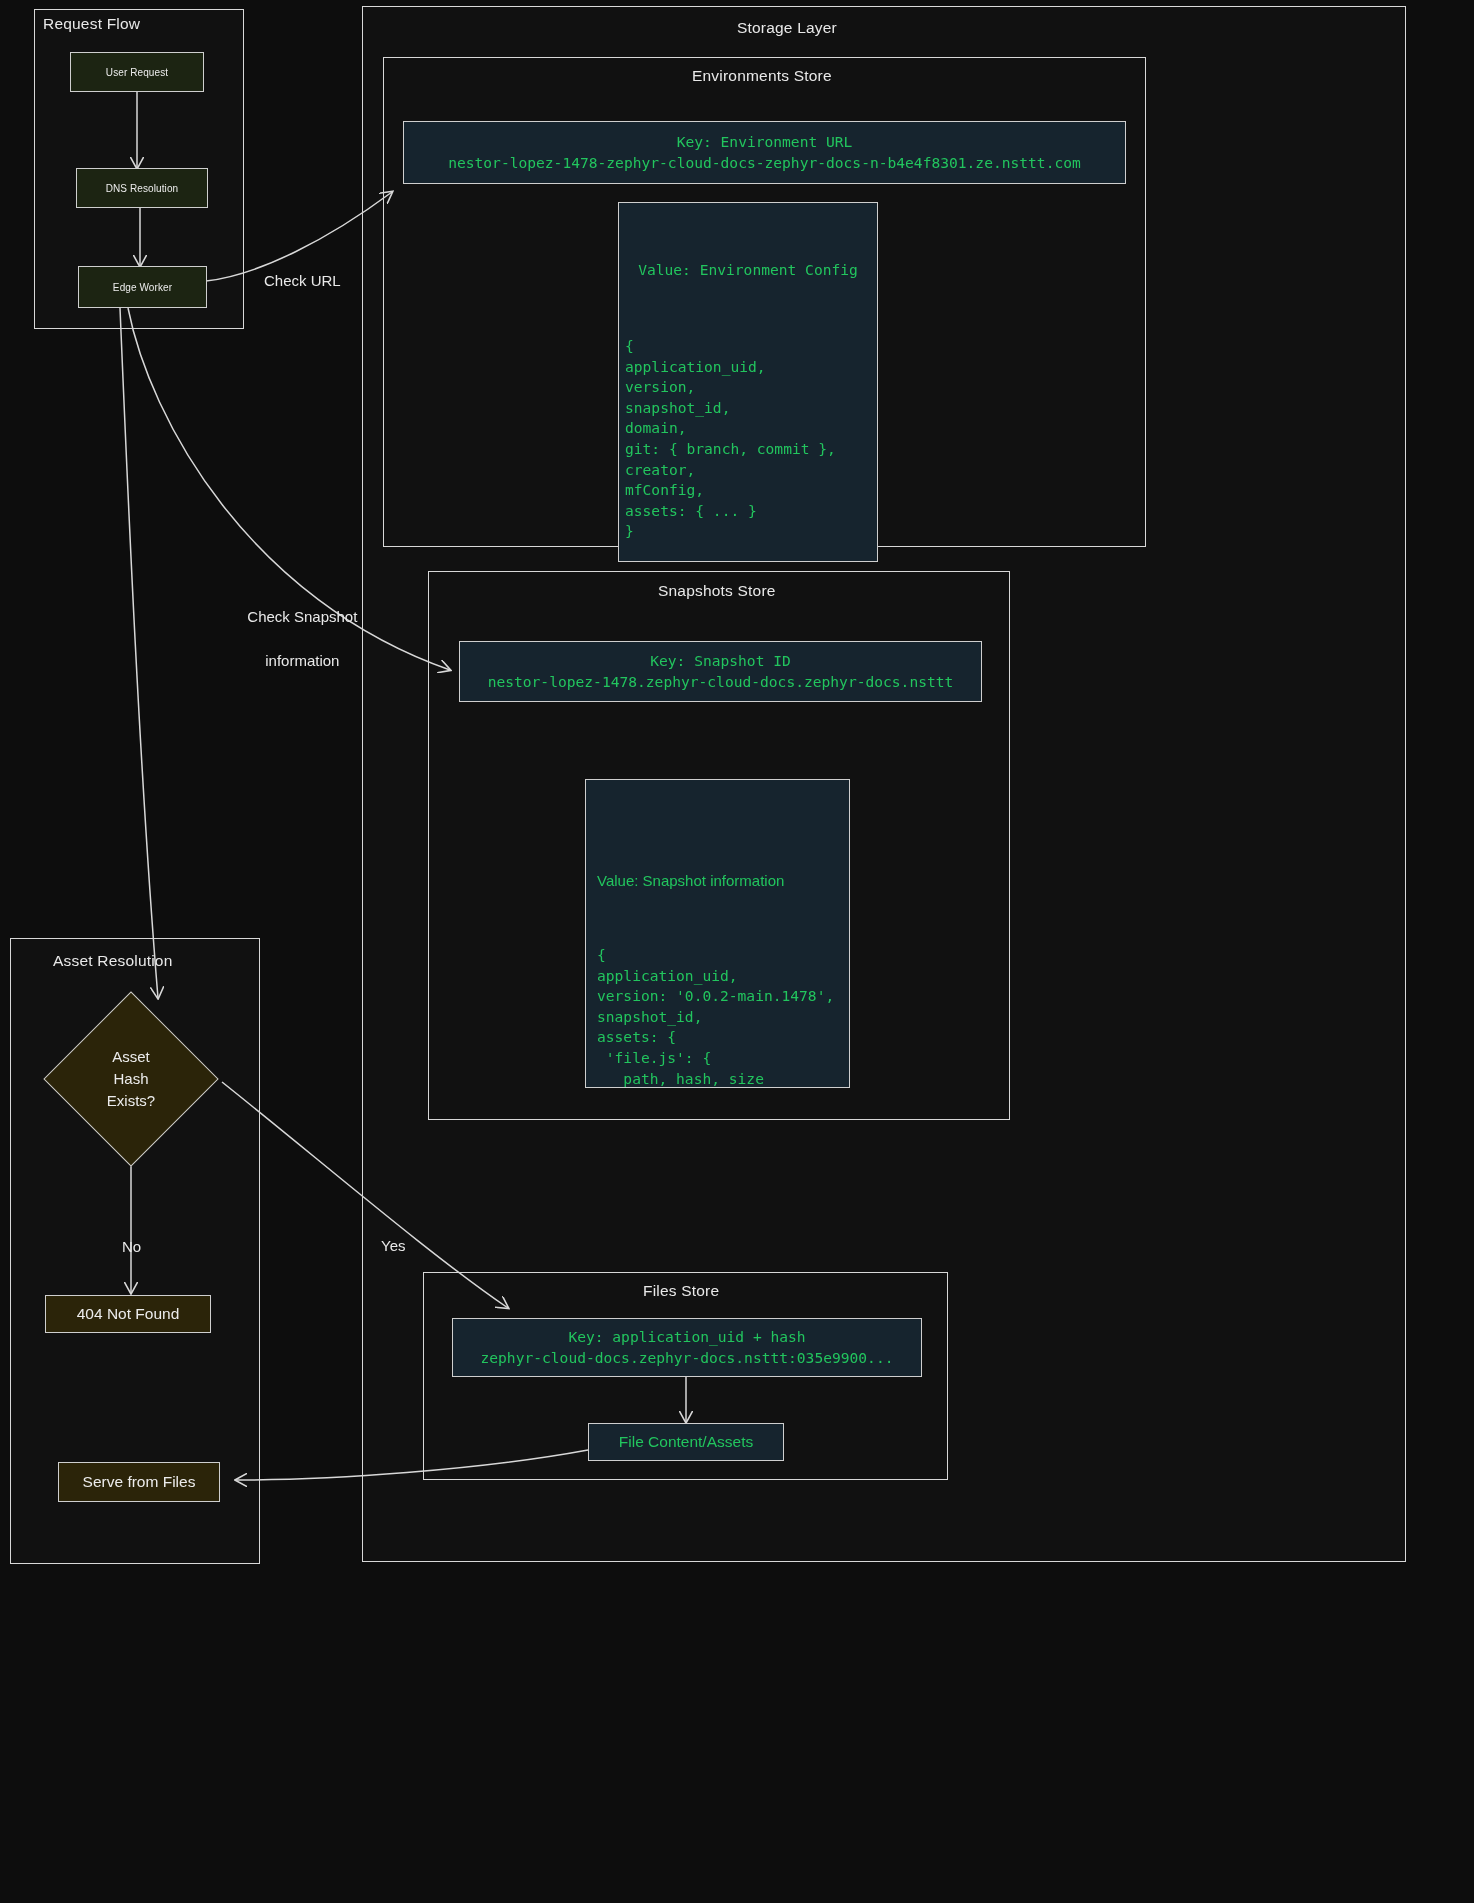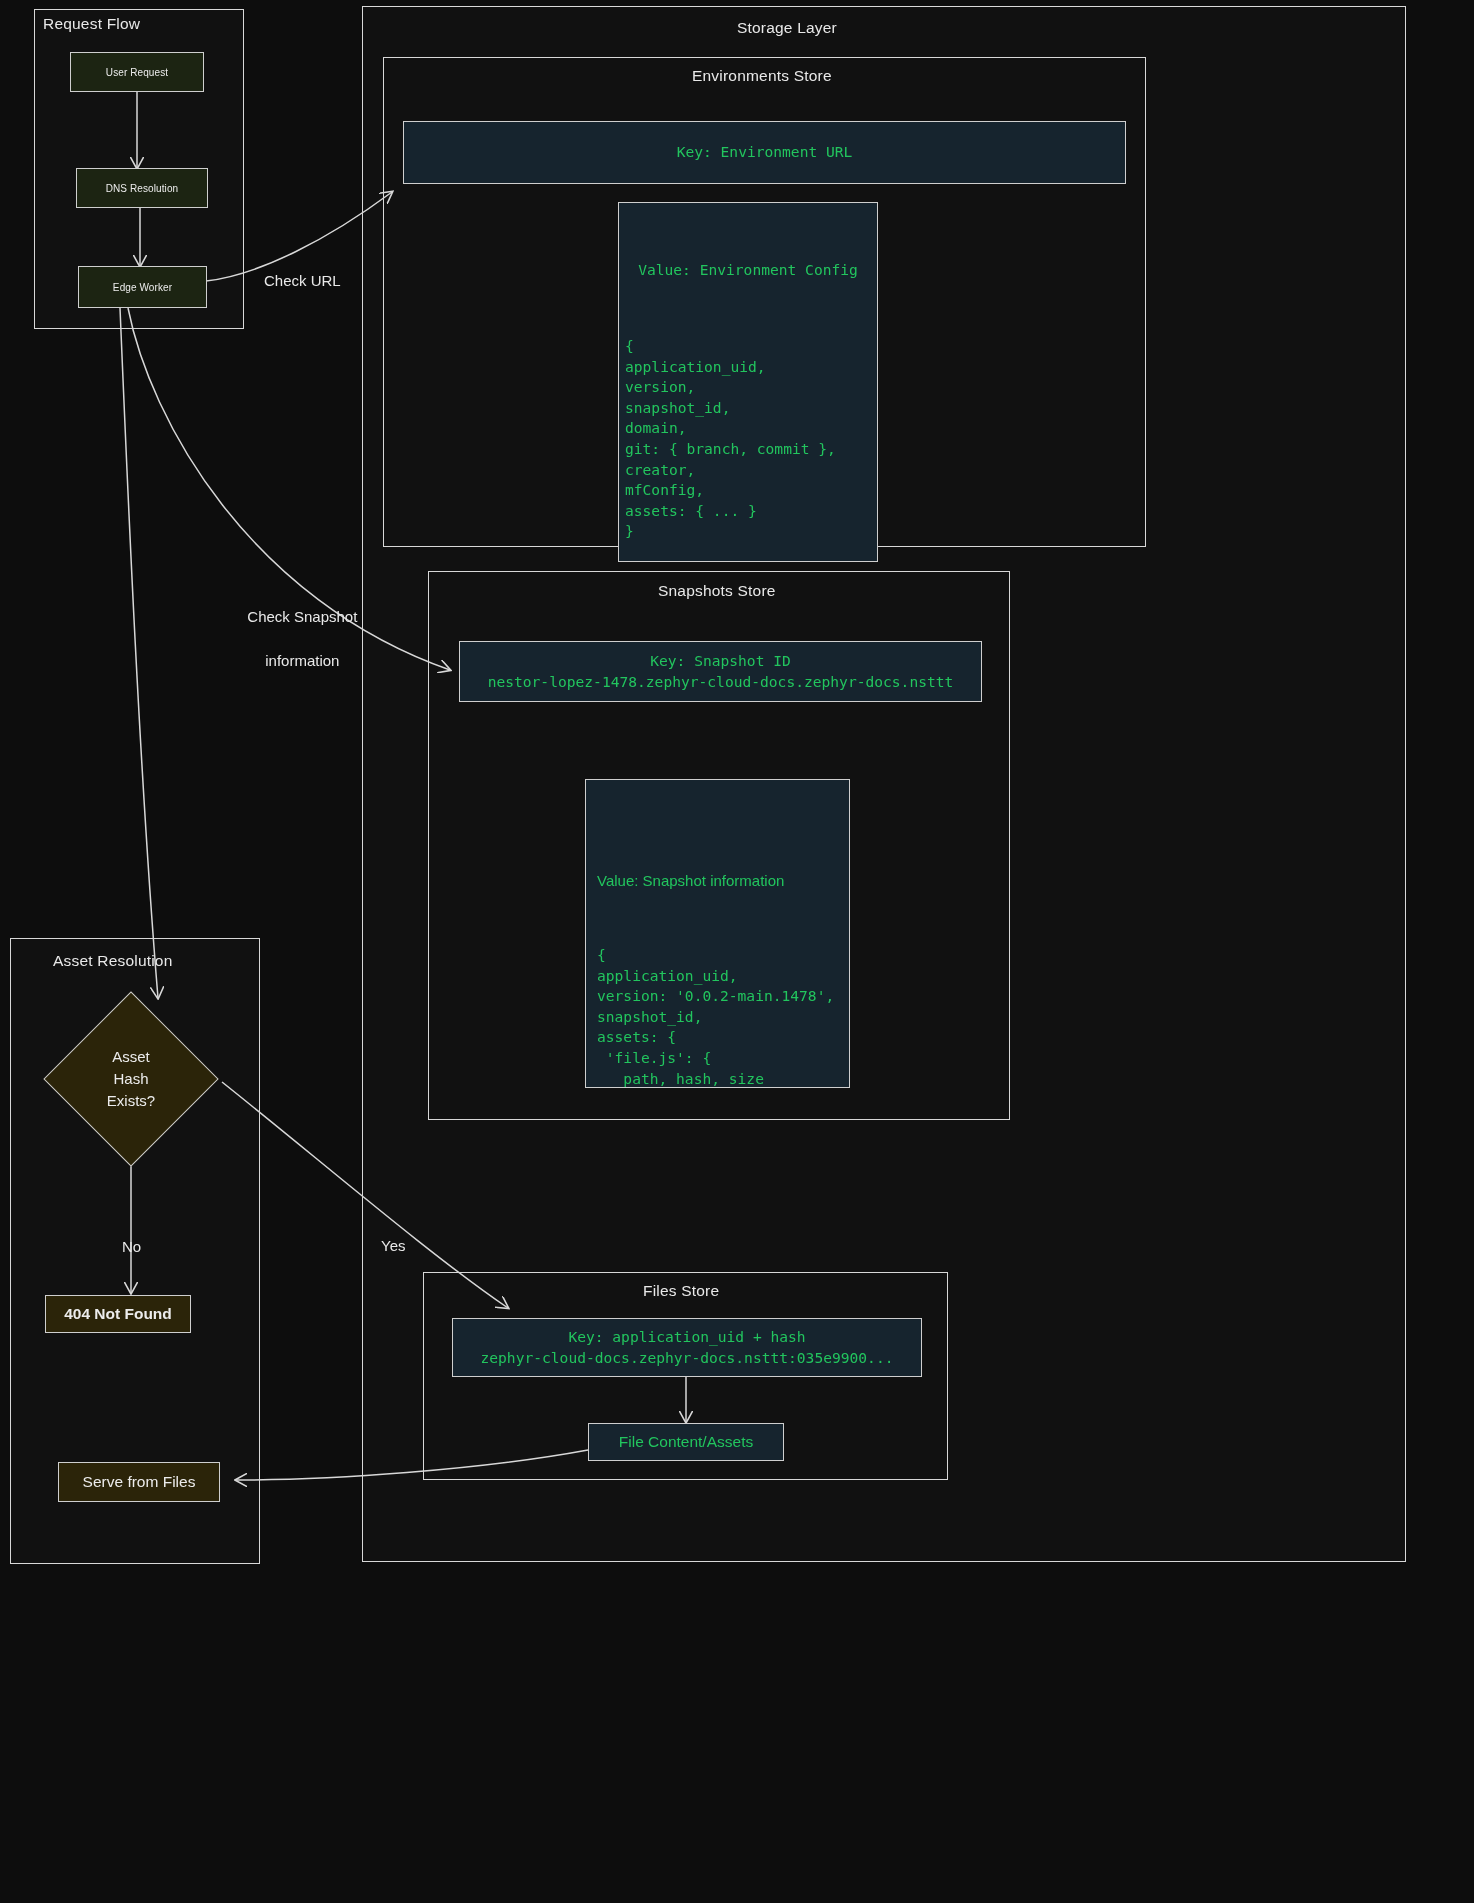--- a/index.html
+++ b/index.html
@@ -146,20 +146,21 @@
       <path d="M588,1450 C480,1470 330,1480 236,1480"></path>
     </g>
   </svg>
 
   <div class="gnode" style="left:70px;top:52px;width:134px;height:40px;">User Request</div>
   <div class="gnode" style="left:76px;top:168px;width:132px;height:40px;">DNS Resolution</div>
   <div class="gnode" style="left:78px;top:266px;width:129px;height:42px;">Edge Worker</div>
 
   <div class="bnode center" style="left:403px;top:121px;width:723px;height:63px;">
     <span class="hdr">Key: Environment URL</span>
+    <span class="hdr">nestor-lopez-1478-zephyr-cloud-docs-zephyr-docs-n-b4e4f8301.ze.nsttt.com</span>
   </div>
 
   <div class="bnode" style="left:618px;top:202px;width:260px;height:360px;padding:16px 0 0 0;">
     <span class="hdr" style="padding:0 6px;">Value: Environment Config</span>
     <span class="body" style="padding:14px 0 0 6px;">{
 application_uid,
 version,
 snapshot_id,
 domain,
 git: { branch, commit },
@@ -197,21 +198,21 @@
     <span class="hdr">File Content/Assets</span>
   </div>
 
   <div class="diamond" style="left:69px;top:1017px;width:124px;height:124px;"></div>
   <div class="diamond-label" style="left:41px;top:1012px;width:180px;height:134px;">
     <span>Asset</span>
     <span>Hash</span>
     <span>Exists?</span>
   </div>
 
-  <div class="anode" style="left:45px;top:1295px;width:146px;height:38px;font-weight:bold;">404 Not Found</div>
+  <div class="anode" style="left:45px;top:1295px;width:166px;height:38px;">404 Not Found</div>
   <div class="anode" style="left:58px;top:1462px;width:162px;height:40px;">Serve from Files</div>
 
   <div class="elabel" style="left:264px;top:252px;">Check URL</div>
   <div class="elabel" style="left:230px;top:566px;text-align:center;width:128px;">
     <span>Check Snapshot</span><br>
     <span>information</span>
   </div>
   <div class="elabel" style="left:122px;top:1218px;">No</div>
   <div class="elabel" style="left:381px;top:1217px;">Yes</div>
 

